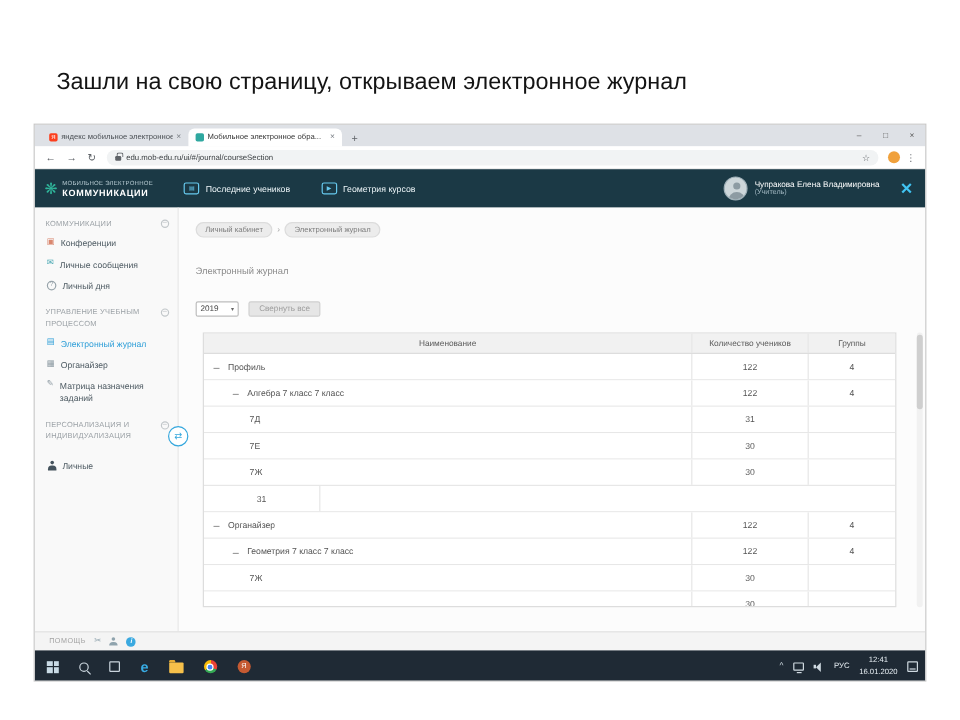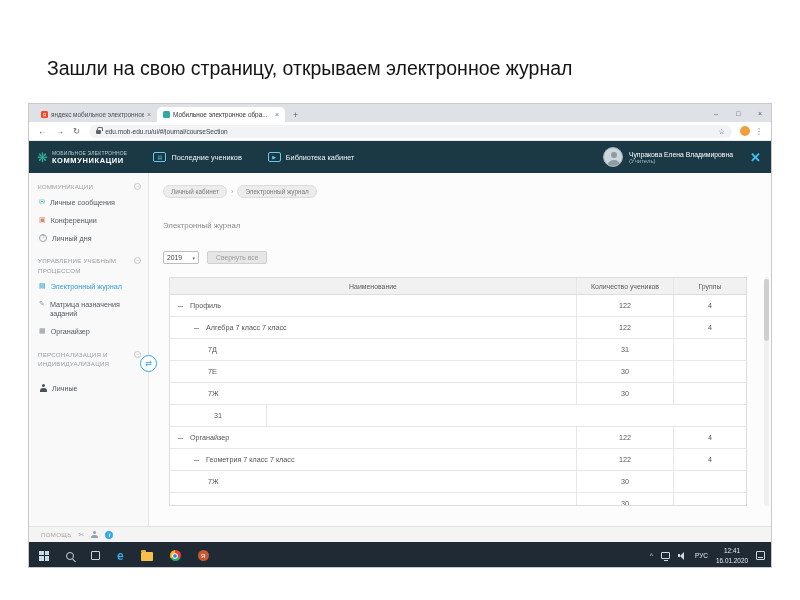--- a/index.html
+++ b/index.html
@@ -185,68 +185,68 @@
             <div class="logo-text2">КОММУНИКАЦИИ</div>
           </div>
         </div>
         <div class="hnav">
           <div class="hnav-item">
             <span class="hnav-ico">▤</span>
             <span class="hnav-label">Последние учеников</span>
           </div>
           <div class="hnav-item">
             <span class="hnav-ico">▶</span>
-            <span class="hnav-label">Библиотека кабинет</span>
+            <span class="hnav-label">Геометрия курсов</span>
           </div>
         </div>
         <div class="huser">
           <span class="avatar"></span>
           <div>
             <div class="huser-name">Чупракова Елена Владимировна</div>
             <div class="huser-role">(Учитель)</div>
           </div>
         </div>
         <span class="app-close">✕</span>
       </div>
 
       <div class="app-body">
 
         <div class="sidebar">
           <div class="sb-section-title">
             <span>КОММУНИКАЦИИ</span>
             <span class="sb-minus">–</span>
           </div>
           <div class="sb-item">
+            <span class="sb-ico ico-conf">▣</span>
+            <span>Конференции</span>
+          </div>
+          <div class="sb-item">
             <span class="sb-ico ico-msg">✉</span>
             <span>Личные сообщения</span>
-          </div>
-          <div class="sb-item">
-            <span class="sb-ico ico-conf">▣</span>
-            <span>Конференции</span>
           </div>
           <div class="sb-item">
             <span class="q-ico">?</span>
             <span>Личный дня</span>
           </div>
 
           <div class="sb-section-title">
             <span>УПРАВЛЕНИЕ УЧЕБНЫМ ПРОЦЕССОМ</span>
             <span class="sb-minus">–</span>
           </div>
           <div class="sb-item active">
             <span class="sb-ico ico-journal">▤</span>
             <span>Электронный журнал</span>
           </div>
           <div class="sb-item">
+            <span class="sb-ico ico-org">▦</span>
+            <span>Органайзер</span>
+          </div>
+          <div class="sb-item">
             <span class="sb-ico ico-matrix">✎</span>
             <span>Матрица назначения заданий</span>
-          </div>
-          <div class="sb-item">
-            <span class="sb-ico ico-org">▦</span>
-            <span>Органайзер</span>
           </div>
 
           <div class="sb-section-title">
             <span>ПЕРСОНАЛИЗАЦИЯ И ИНДИВИДУАЛИЗАЦИЯ</span>
             <span class="sb-minus">–</span>
           </div>
           <div class="sb-item profile-item">
             <span class="person-ico"></span>
             <span>Личные</span>
           </div>

